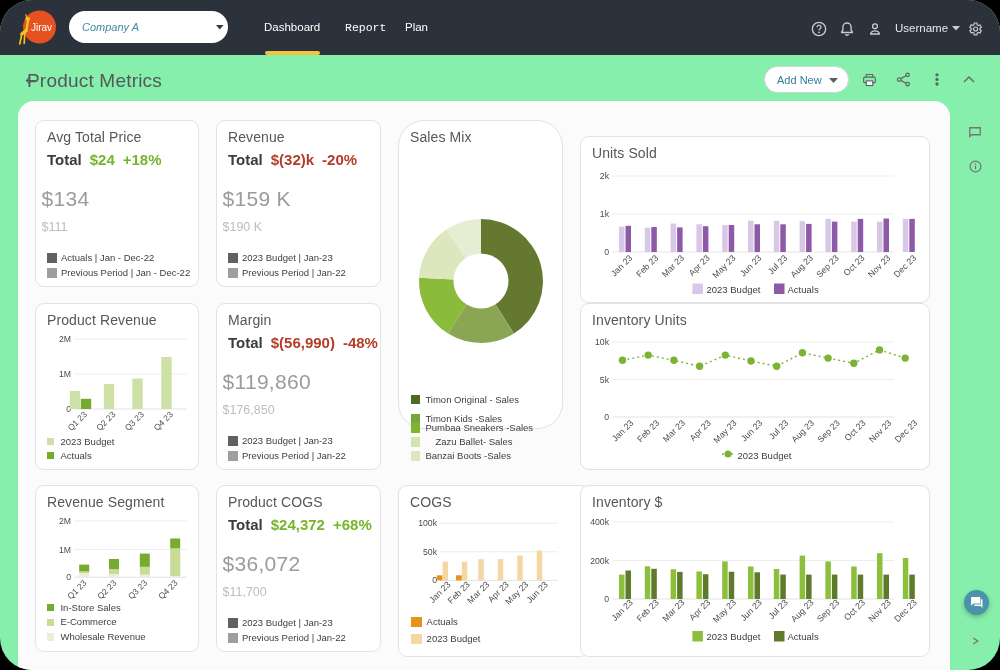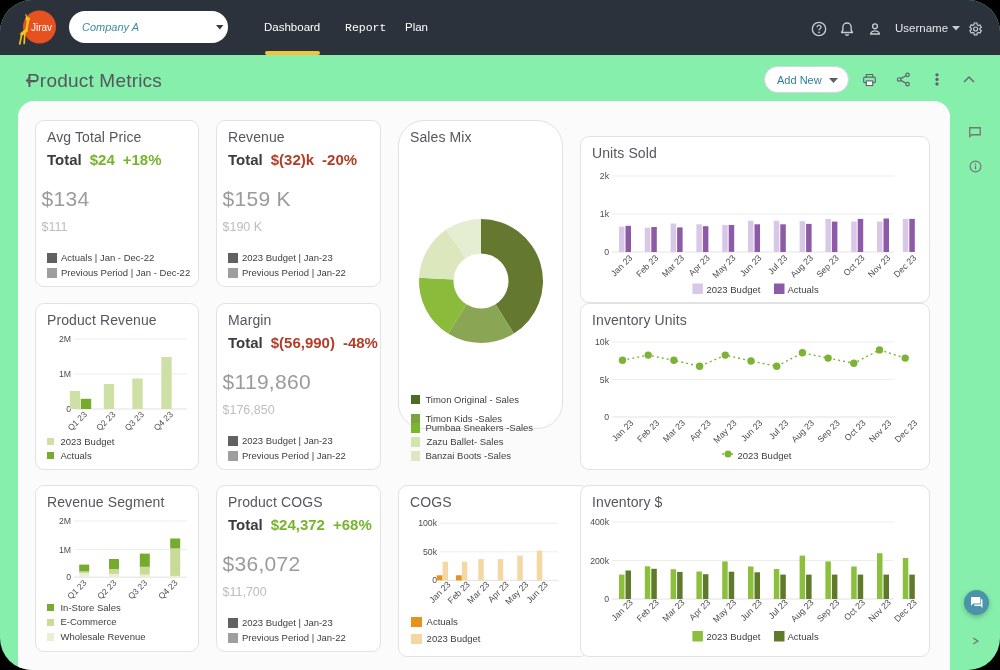--- a/index.html
+++ b/index.html
@@ -172,21 +172,21 @@
         <div style="position:absolute;left:0;top:19px;height:14.1px;white-space:nowrap;display:flex;align-items:center;">
           <span style="width:9.6px;height:9.6px;background:#7ba33e;flex:none;"></span>
           <span style="margin-left:5px;font-size:9.5px;line-height:9.5px;color:#3d3d3d;">Timon Kids -Sales</span>
         </div>
         <div style="position:absolute;left:0;top:28.20px;height:14.1px;white-space:nowrap;display:flex;align-items:center;">
           <span style="width:9.6px;height:9.6px;background:#7cb52e;flex:none;"></span>
           <span style="margin-left:5px;font-size:9.5px;line-height:9.5px;color:#3d3d3d;">Pumbaa Sneakers -Sales</span>
         </div>
         <div style="position:absolute;left:0;top:42.30px;height:14.1px;white-space:nowrap;display:flex;align-items:center;">
           <span style="width:9.6px;height:9.6px;background:#d5e3ad;flex:none;"></span>
-          <span style="margin-left:6px;font-size:9.5px;line-height:9.5px;color:#3d3d3d;">Zazu Ballet- Sales</span>
+          <span style="margin-left:15px;font-size:9.5px;line-height:9.5px;color:#3d3d3d;">Zazu Ballet- Sales</span>
         </div>
         <div style="position:absolute;left:0;top:56.40px;height:14.1px;white-space:nowrap;display:flex;align-items:center;">
           <span style="width:9.6px;height:9.6px;background:#dde8c2;flex:none;"></span>
           <span style="margin-left:5px;font-size:9.5px;line-height:9.5px;color:#3d3d3d;">Banzai Boots -Sales</span>
         </div>
     </div>
   </div>
   <div class="card" style="left:580px;top:136px;width:350px;height:167px;">
     <div class="ctitle">Units Sold</div>
     <div style="position:absolute;left:1px;top:1px;"><svg width="348" height="165" font-family="Liberation Sans, sans-serif">

